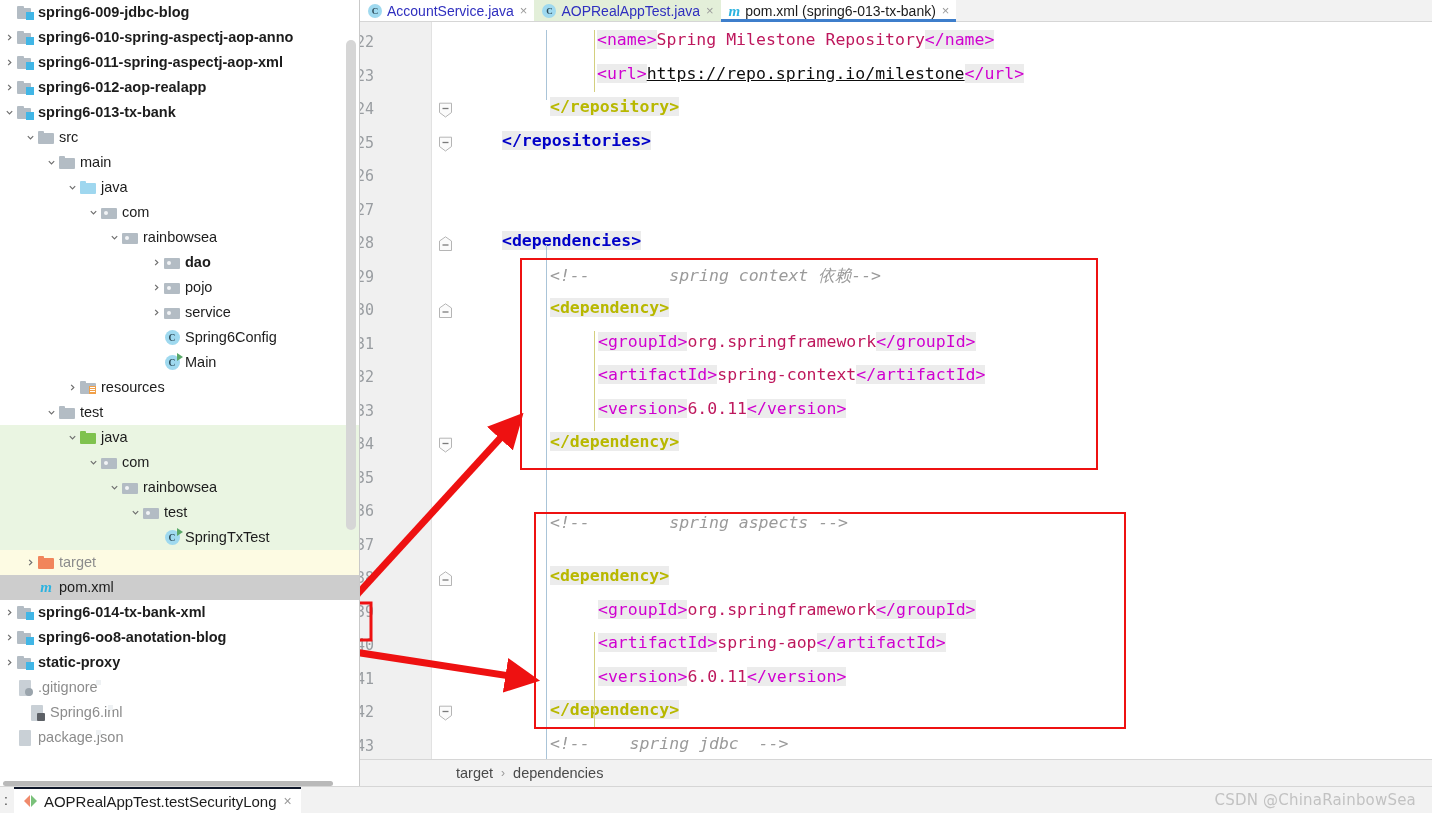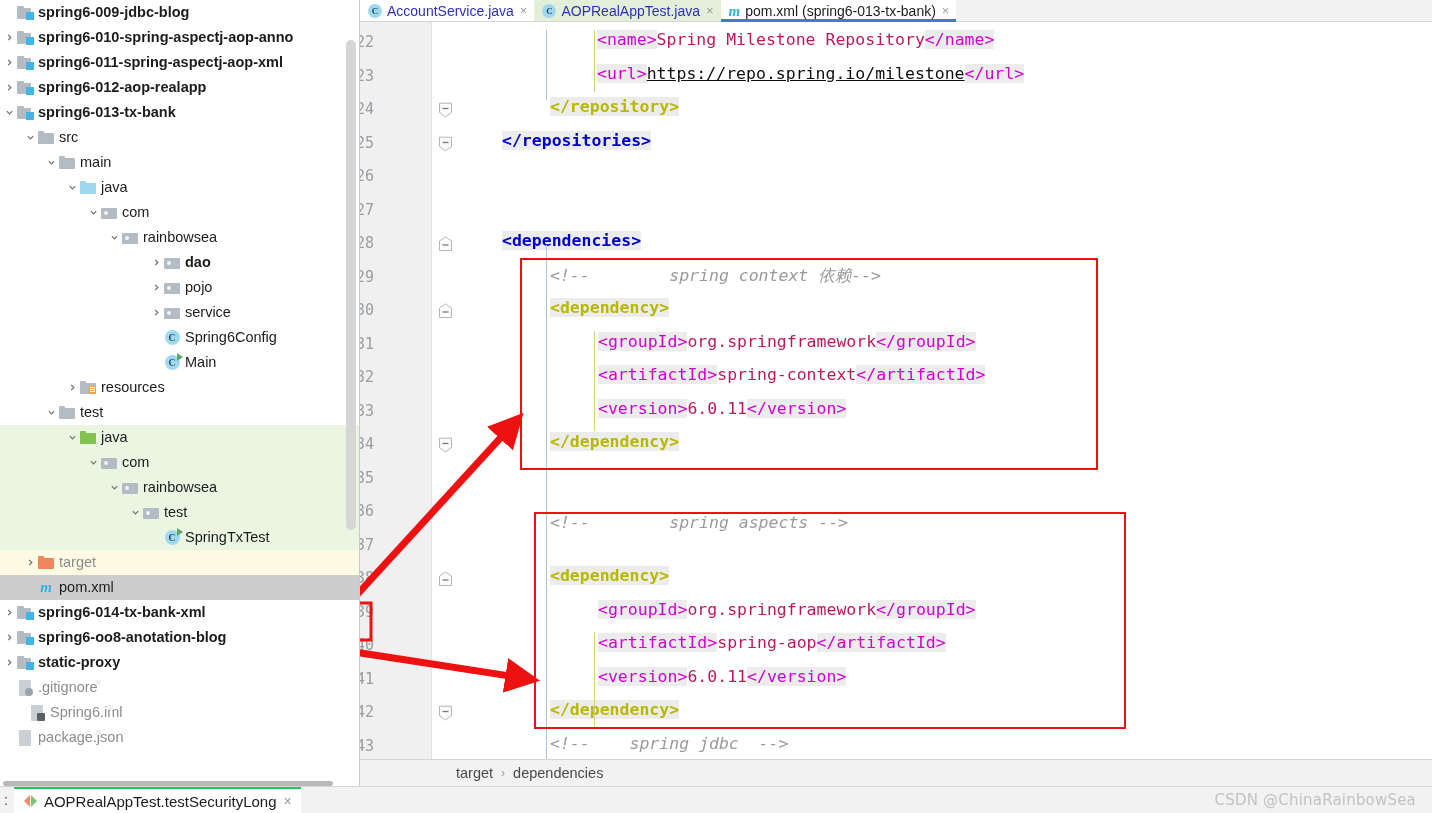--- a/index.html
+++ b/index.html
@@ -175,21 +175,21 @@
   
   #bottom-bar {
     position:absolute; left:0; bottom:0; width:1432px; height:27px;
     background:#f2f2f2; border-top:1px solid #d6d6d6;
     display:flex; align-items:center;
   }
   #run-colon { padding:0 6px 0 4px; font-size:14px; color:#4a4a4a; }
   #run-tab {
     display:flex; align-items:center; gap:7px;
     background:#ffffff; height:26px; padding:0 9px 0 10px;
-    border-top:2px solid #22c55e;
+    border-top:2px solid #0f172a;
     font-size:15px; color:#1c1c1c; white-space:nowrap;
   }
   #run-tab .x { color:#9a9a9a; font-size:14px; }
   .testico { width:13px;height:13px; position:relative; }
   .testico .l { position:absolute;left:0;top:0;width:0;height:0;
     border-right:6px solid #f08a6c; border-top:6.5px solid transparent; border-bottom:6.5px solid transparent;}
   .testico .r { position:absolute;right:0;top:0;width:0;height:0;
     border-left:6px solid #7ac17a; border-top:6.5px solid transparent; border-bottom:6.5px solid transparent;}
   #watermark {
     margin-left:auto; padding-right:16px;

